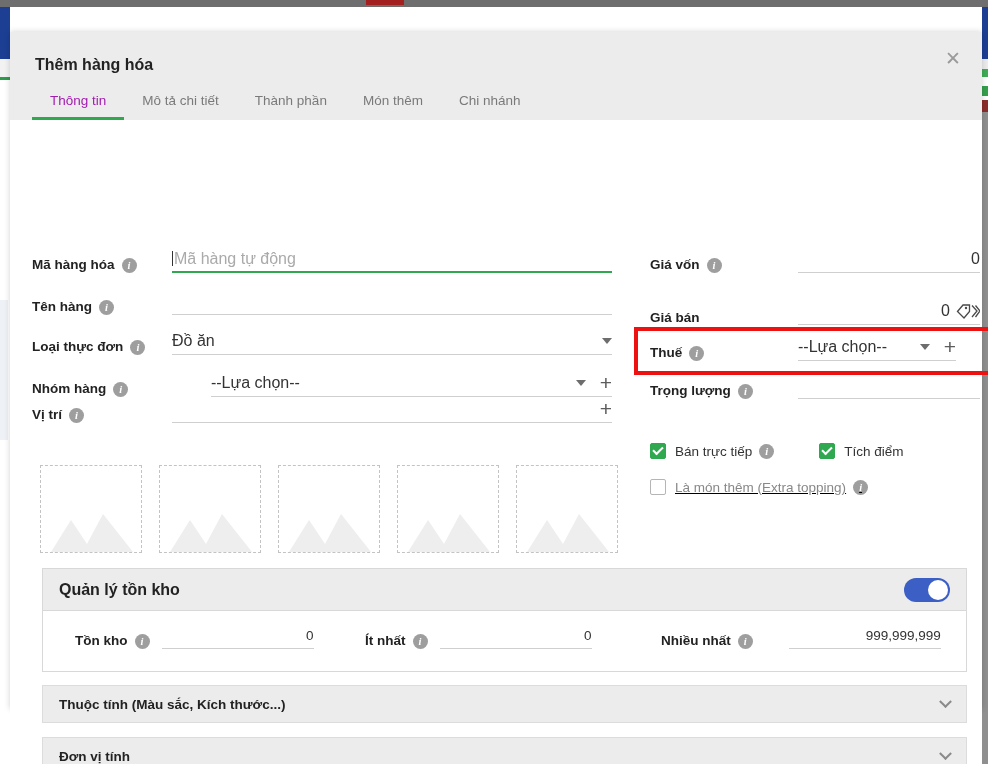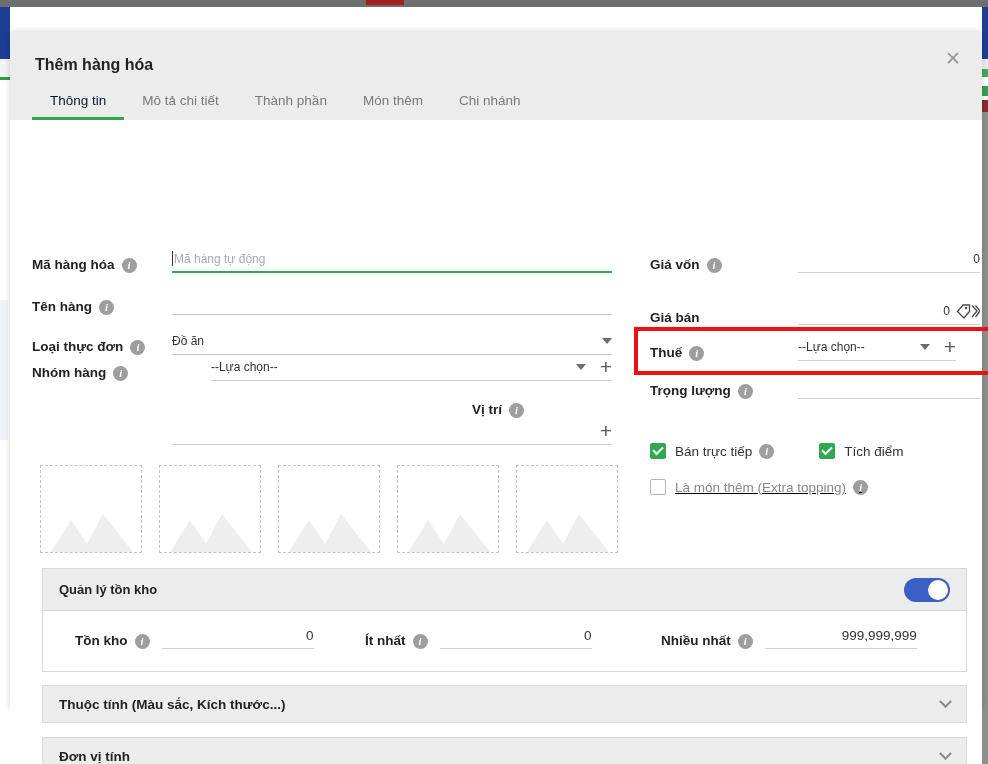--- a/index.html
+++ b/index.html
@@ -55,42 +55,42 @@
     position: absolute; left: 0; bottom: 0; width: 100%;
     height: 34px; display: flex; align-items: flex-end;
     padding-left: 22px;
   }
   .tab {
     font-size: 13.5px; color: #7a7a7a;
     padding: 0 18px 9px 18px;
     cursor: pointer; white-space: nowrap;
     border-bottom: 3px solid transparent;
   }
-  .tab.active { color: #0f172a; border-bottom-color: #2fa84f; }
+  .tab.active { color: #a21caf; border-bottom-color: #2fa84f; }
 
   .modal-body { position: relative; height: 669px; background: #fff; padding: 0; }
 
   
   .frow { position: absolute; display: flex; align-items: flex-end; }
   .flabel { font-size: 13.5px; color: #222; font-weight: bold; white-space: nowrap; }
   .info-i {
     display: inline-flex; align-items: center; justify-content: center;
     width: 15px; height: 15px; border-radius: 50%;
     background: #9e9e9e; color: #fff;
     font-size: 10.5px; font-weight: bold; font-style: italic;
     font-family: "Liberation Serif", serif;
     margin-left: 7px; vertical-align: middle; flex: none;
   }
   .fline {
     border-bottom: 1px solid #cfcfcf;
     height: 27px; display: flex; align-items: center;
     position: relative;
   }
   .fline.green { border-bottom: 2px solid #2fa84f; }
-  .fval { font-size: 12px; color: #333; }
+  .fval { font-size: 16px; color: #333; }
   .fval.ph { color: #aaa; }
   .fval.right { margin-left: auto; text-align: right; }
   .caret {
     width: 0; height: 0; border-left: 5px solid transparent;
     border-right: 5px solid transparent; border-top: 6px solid #6d6d6d;
     margin-left: auto; cursor: pointer;
   }
   .plus {
     color: #5d5d5d; font-size: 21px; line-height: 14px;
     margin-left: 14px; cursor: pointer; font-weight: 300;
@@ -139,21 +139,21 @@
     position: absolute; left: 32px; top: 448px;
     width: 925px;
     border: 1px solid #d8d8d8;
     background: #fff;
   }
   .panel-head {
     height: 42px; background: #ececec;
     display: flex; align-items: center; padding: 0 16px;
     border-bottom: 1px solid #d8d8d8;
   }
-  .panel-title { font-size: 13px; color: #222; font-weight: bold; }
+  .panel-title { font-size: 16px; color: #222; font-weight: bold; }
   .toggle {
     margin-left: auto; width: 46px; height: 24px;
     border-radius: 12px; background: #3b5fc4; position: relative; cursor: pointer;
   }
   .toggle .knob {
     position: absolute; right: 2px; top: 2px;
     width: 20px; height: 20px; border-radius: 50%; background: #fff;
   }
   .panel-body { height: 60px; position: relative; }
   .inv { position: absolute; display: flex; align-items: flex-end; }
@@ -230,30 +230,30 @@
     </div>
 
     <div class="frow" style="left:22px; top:208px; width:580px;">
       <div class="flabel" style="width:140px;"><span>Loại thực đơn</span><span class="info-i">i</span></div>
       <div class="fline" style="width:440px;">
         <span class="fval">Đồ ăn</span>
         <span class="caret"></span>
       </div>
     </div>
 
-    <div class="frow" style="left:22px; top:234px; width:580px;gap:42px;">
+    <div class="frow" style="left:22px; top:250px; width:580px;gap:42px;">
       <div class="flabel" style="width:140px;"><span>Nhóm hàng</span><span class="info-i">i</span></div>
       <div class="fline" style="width:410px;">
         <span class="fval">--Lựa chọn--</span>
         <span class="caret"></span>
         <span class="plus">+</span>
       </div>
     </div>
 
-    <div class="frow" style="left:22px; top:282px; width:580px;flex-direction:column;">
+    <div class="frow" style="left:22px; top:276px; width:580px;">
       <div class="flabel" style="width:140px;"><span>Vị trí</span><span class="info-i">i</span></div>
       <div class="fline" style="width:440px;">
         <span class="fval"></span>
         <span class="plus" style="margin-left:auto;">+</span>
       </div>
     </div>
 
     <div class="imgs">
       <div class="imgbox">
         <svg width="102" height="52" viewBox="0 0 102 52">
@@ -347,21 +347,21 @@
           <span class="inv-field">
               <span>0</span>
             </span>
         </div>
         <div class="inv" style="left:322px; top:12px;">
           <span class="flabel"><span>Ít nhất</span><span class="info-i">i</span></span>
           <span class="inv-field">
               <span>0</span>
             </span>
         </div>
-        <div class="inv" style="left:618px; top:12px;">
+        <div class="inv" style="left:618px; top:12px;gap:24px;">
           <span class="flabel"><span>Nhiều nhất</span><span class="info-i">i</span></span>
           <span class="inv-field">
               <span>999,999,999</span>
             </span>
         </div>
       </div>
     </div>
 
     <div class="acc" style="top:565px;">
       <span class="acc-title">Thuộc tính (Màu sắc, Kích thước...)</span>

